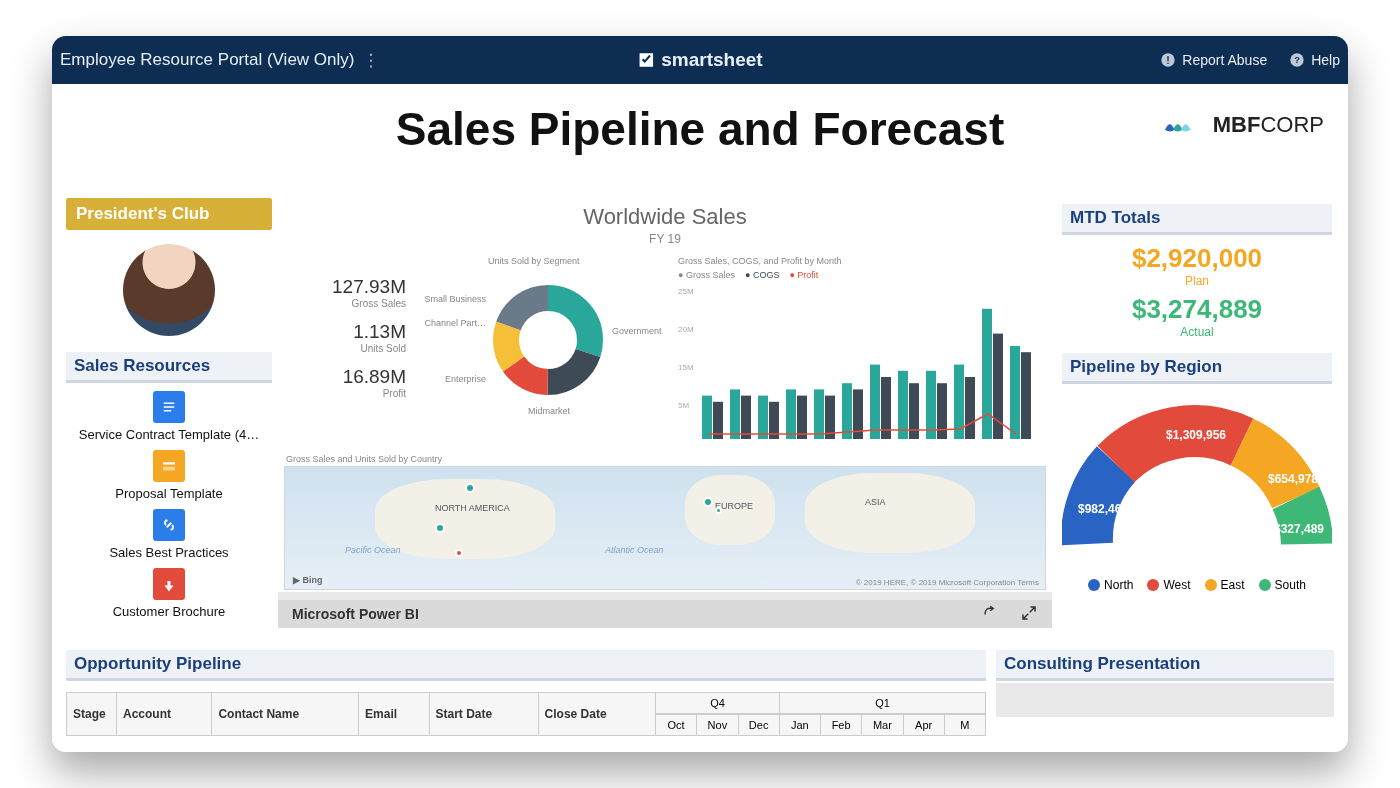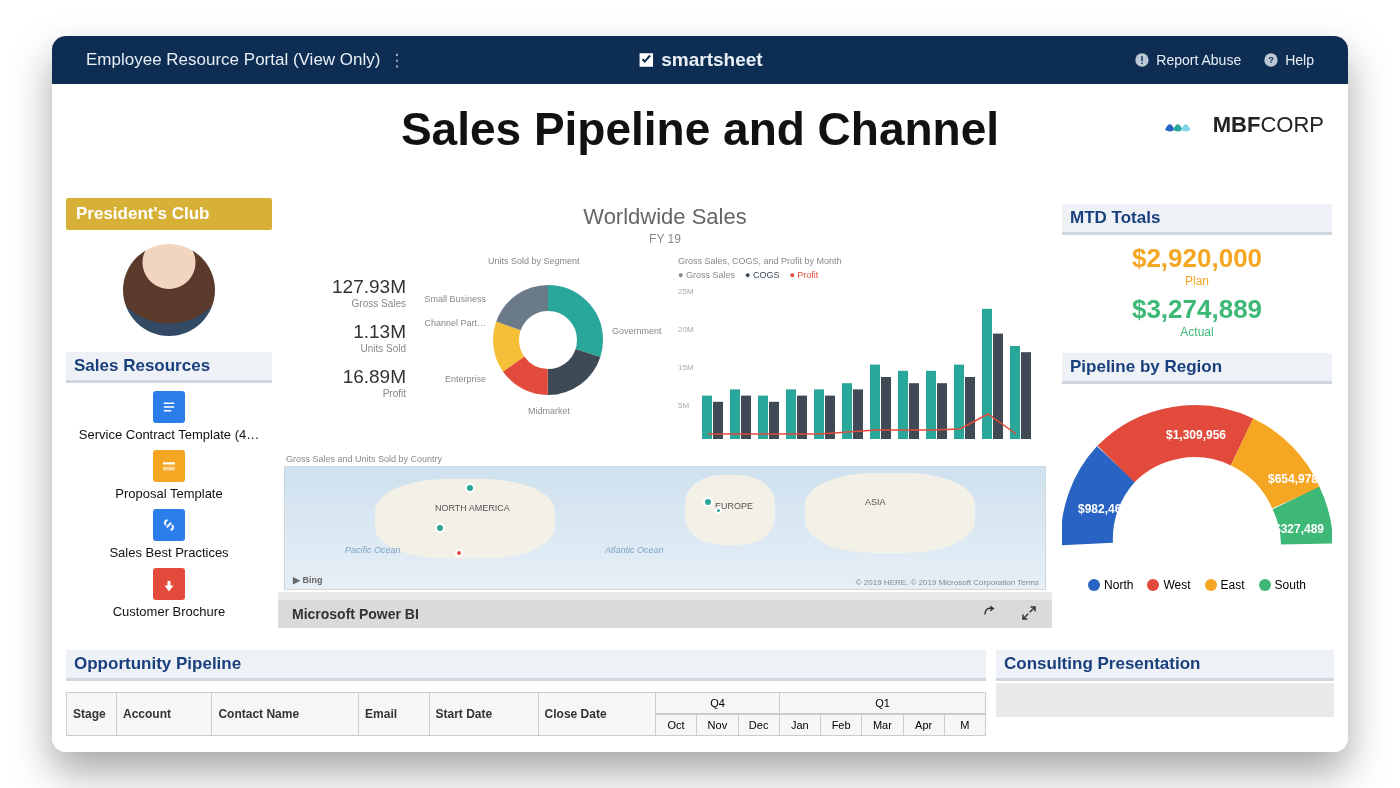--- a/index.html
+++ b/index.html
@@ -12,21 +12,21 @@
     --teal:#2aa79b;
     --dark:#3e4a55;
     --blue2:#2963c3;
     --red:#e24b3b;
     --orange:#f5a623;
     --green:#3db877;
   }
   *{box-sizing:border-box;font-family:Arial,Helvetica,sans-serif}
   html,body{margin:0;padding:0;background:#fff;height:788px;overflow:hidden}
   .frame{position:absolute;left:52px;top:36px;width:1296px;height:716px;border-radius:14px;overflow:hidden;box-shadow:0 20px 40px rgba(0,0,0,.35);background:#fff;display:flex;flex-direction:column}
-  .topbar{height:48px;background:var(--navy);color:#e8eef6;display:flex;align-items:center;padding:0 34px;font-size:15px}
+  .topbar{height:48px;background:var(--navy);color:#e8eef6;display:flex;align-items:center;padding:0 8px;font-size:15px}
   .topbar .title{display:flex;align-items:center;gap:8px;font-size:17px}
   .topbar .brand{position:absolute;left:50%;transform:translateX(-50%);display:flex;align-items:center;gap:6px;font-weight:700;font-size:19px}
   .topbar .brand svg{width:18px;height:18px}
   .topbar .right{margin-left:auto;display:flex;gap:22px;align-items:flex-start;font-size:14px}
   .topbar .right span{display:flex;align-items:center;gap:6px;cursor:pointer}
   .content{flex:1;position:relative;background:#fff;overflow:hidden}
   .bigtitle{position:absolute;left:0;right:0;top:18px;text-align:center;font-size:46px;font-weight:900;color:#111}
   .logo{position:absolute;right:24px;top:28px;display:flex;align-items:center;gap:16px;font-weight:900;color:#222;font-size:22px}
   .logo .thin{font-weight:400}
   .logo svg{width:32px;height:20px}
@@ -115,21 +115,21 @@
               <circle cx="12" cy="12" r="10" fill="#bcc8d6"></circle>
               <text x="12" y="17" text-anchor="middle" font-size="14" font-weight="700" fill="#0d2d52">?</text>
             </svg>
         </span>
         <span>Help</span>
       </span>
     </div>
   </div>
 
   <div class="content">
-    <div class="bigtitle">Sales Pipeline and Channel</div>
+    <div class="bigtitle">Sales Pipeline and Forecast</div>
     <div class="logo">
       <svg viewBox="0 0 40 24">
           <path fill="#2963c3" d="M0 18 Q6 4 12 18 Q6 22 0 18"></path>
           <path fill="#2aa79b" d="M10 18 Q16 4 22 18 Q16 22 10 18"></path>
           <path fill="#7ed6e8" d="M20 18 Q26 4 32 18 Q26 22 20 18"></path>
         </svg>
       <span><span>MBF</span><span class="thin">CORP</span></span>
     </div>
 
     <div class="col-l">

